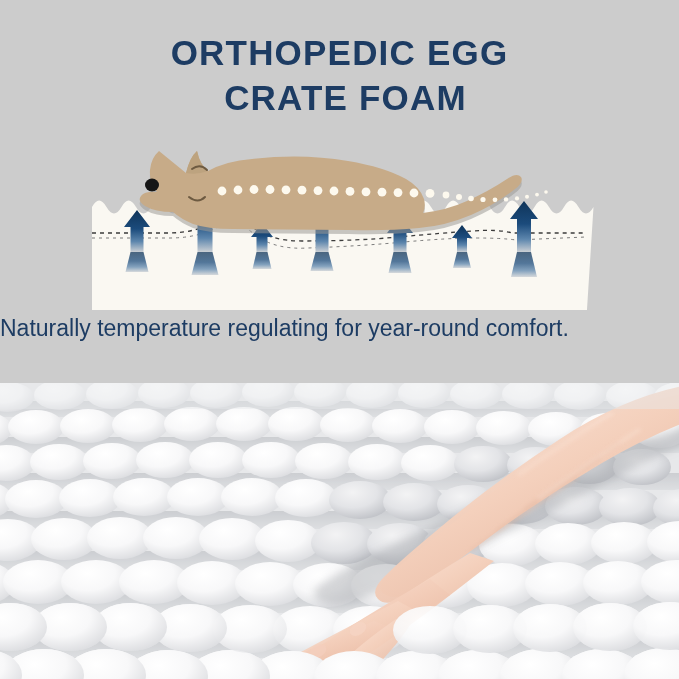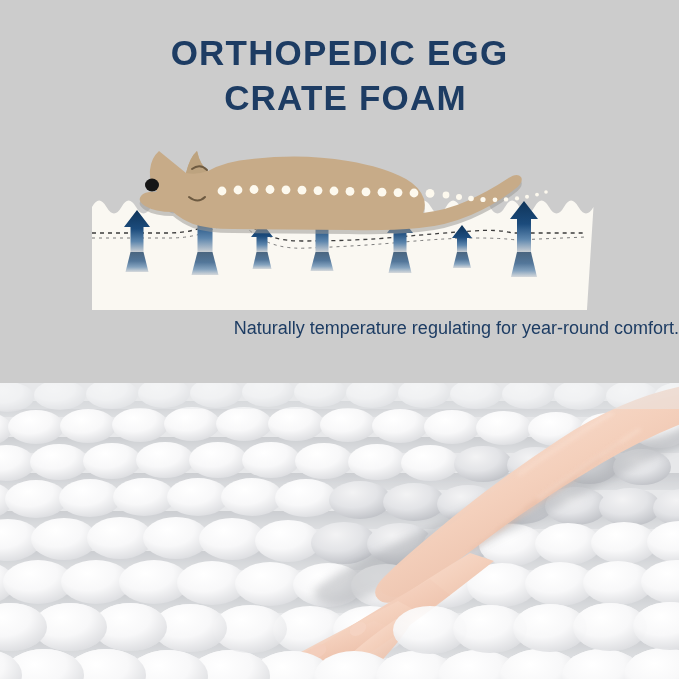--- a/index.html
+++ b/index.html
@@ -47,23 +47,23 @@
     top: 125px;
     width: 679px;
     height: 185px;
   }
 
   #caption {
     position: absolute;
     left: 0;
     top: 316px;
     width: 679px;
-    text-align: right;
+    text-align: left;
     color: #1d3c63;
-    font-size: 18px;
+    font-size: 23px;
     line-height: 25px;
     font-weight: normal;
   }
   #caption .cap-line { display: block; }
 
   
   #photo-panel {
     position: absolute;
     left: 0;
     top: 383px;

